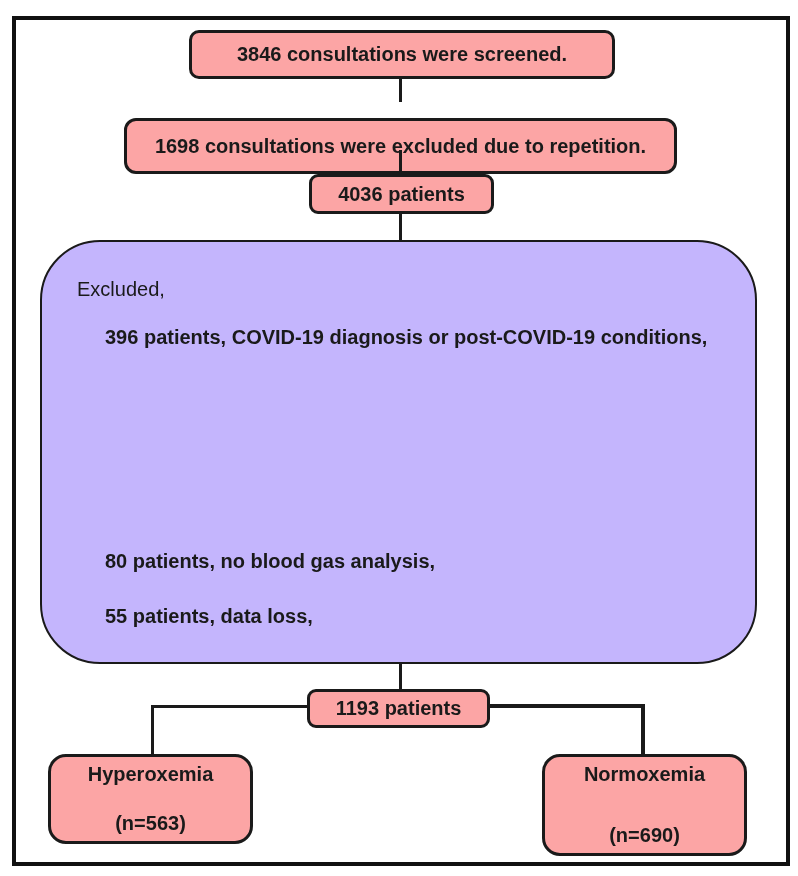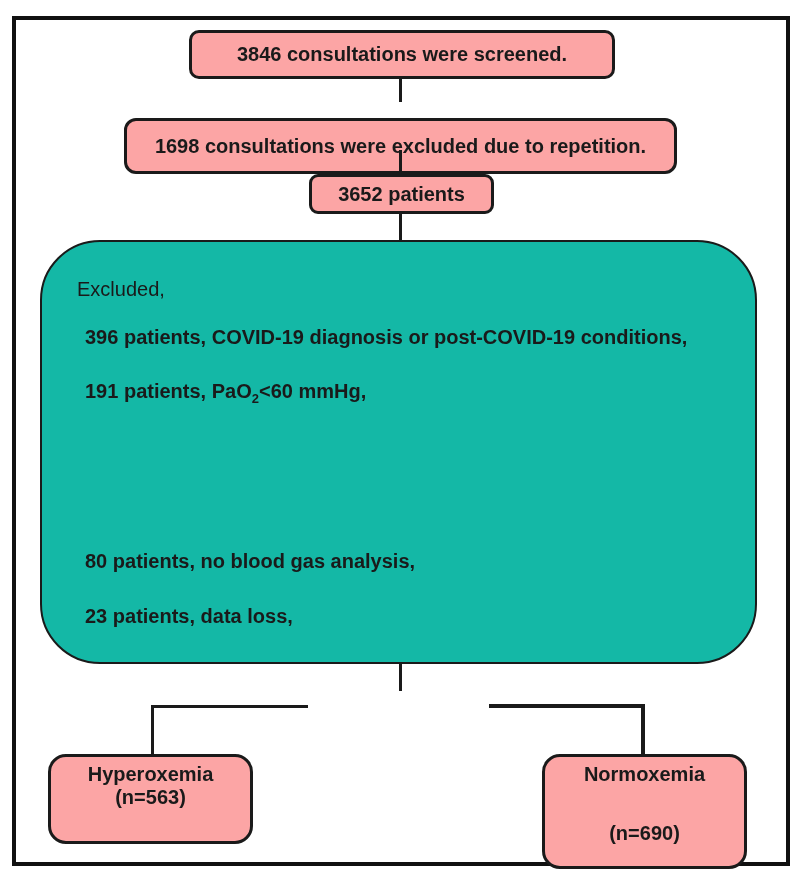--- a/index.html
+++ b/index.html
@@ -42,58 +42,58 @@
   #box-repetition { left: 124px; top: 101px; width: 553px; height: 56px; border-radius: 12px; margin-top: 17px; }
   #conn-2         { left: 399px; top: 150px; width: 3px;   height: 25px; }
   #box-2148       { left: 309px; top: 174px; width: 185px; height: 40px; border-radius: 9px; }
   #conn-3         { left: 399px; top: 213px; width: 3px;   height: 28px; }
   
   #box-excluded {
     left: 40px; top: 240px;
     width: 717px; height: 424px;
     border: 2px solid #1a1a1a;
     border-radius: 60px;
-    background: #14b8a6;
+    background: #c4b5fd;
     position: absolute;
   }
   .exc-title {
     position: absolute;
     left: 35px; top: 36px;
     font-size: 20px;
     font-weight: normal;
   }
   .exc-item {
     position: absolute;
-    left: 43px;
+    left: 63px;
     font-size: 20px;
     font-weight: bold;
     white-space: nowrap;
   }
   .exc-item sub { font-size: 13px; line-height: 0; }
   #exc-0 { top: 84px; }
   #exc-1 { top: 138px; }
   #exc-2 { top: 198px; }
   #exc-3 { top: 251px; }
   #exc-4 { top: 308px; }
   #exc-5 { top: 363px; }
   
   #conn-4     { left: 399px; top: 663px; width: 3px; height: 28px; }
   #box-1193   { left: 307px; top: 689px; width: 183px; height: 39px; border-radius: 9px; }
   #conn-hl    { left: 151px; top: 705px; width: 157px; height: 3px; }
   #conn-vl    { left: 151px; top: 705px; width: 3px;  height: 50px; }
   #conn-hr    { left: 489px; top: 704px; width: 156px; height: 4px; }
   #conn-vr    { left: 641px; top: 704px; width: 4px;  height: 51px; }
   #box-hyperoxemia, #box-normoxemia {
     flex-direction: column;
-    justify-content: flex-start;
+    justify-content: space-between;
     padding: 6px 0;
     border-radius: 18px;
   }
   #box-hyperoxemia { left: 48px;  top: 754px; width: 205px; height: 90px; }
-  #box-normoxemia  { left: 542px; top: 754px; width: 205px; height: 115px; gap: 36px; }
+  #box-normoxemia  { left: 542px; top: 754px; width: 205px; height: 102px; gap: 36px; }
 </style>
 </head>
 <body>
 
 <div class="canvas">
 
   <div class="frame"></div>
 
   <div class="box" id="box-screened">
     <span>3846 consultations were screened.</span>
@@ -101,35 +101,37 @@
 
   <div class="line" id="conn-1"></div>
 
   <div class="box" id="box-repetition">
     <span>1698 consultations were excluded due to repetition.</span>
   </div>
 
   <div class="line" id="conn-2"></div>
 
   <div class="box" id="box-2148">
-    <span>3652 patients</span>
+    <span>4036 patients</span>
   </div>
 
   <div class="line" id="conn-3"></div>
 
   <div id="box-excluded">
     <div class="exc-title">Excluded,</div>
     <div class="exc-item" id="exc-0">396 patients, COVID-19 diagnosis or post-COVID-19 conditions,</div>
-    <div class="exc-item" id="exc-1"><span>191 patients, PaO</span><sub>2</sub><span>&lt;60 mmHg,</span></div>
     <div class="exc-item" id="exc-4">80 patients, no blood gas analysis,</div>
-    <div class="exc-item" id="exc-5">23 patients, data loss,</div>
+    <div class="exc-item" id="exc-5">55 patients, data loss,</div>
   </div>
 
   <div class="line" id="conn-4"></div>
 
+  <div class="box" id="box-1193">
+    <span>1193 patients</span>
+  </div>
 
   <div class="line" id="conn-hl"></div>
   <div class="line" id="conn-vl"></div>
   <div class="line" id="conn-hr"></div>
   <div class="line" id="conn-vr"></div>
 
   <div class="box" id="box-hyperoxemia">
     <span>Hyperoxemia</span>
     <span>(n=563)</span>
   </div>

